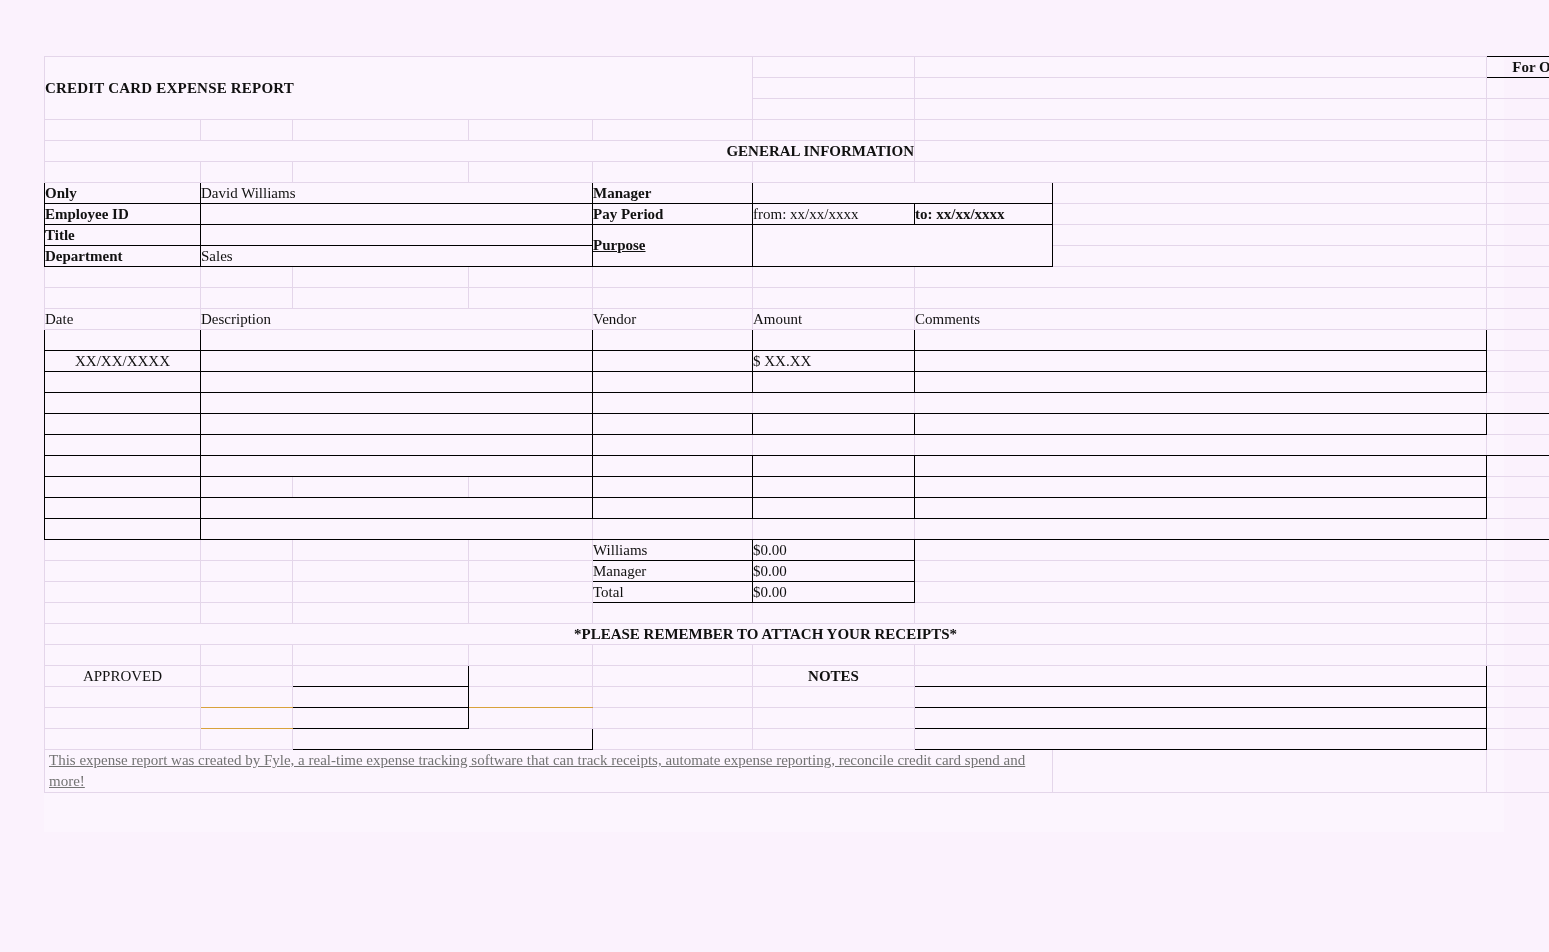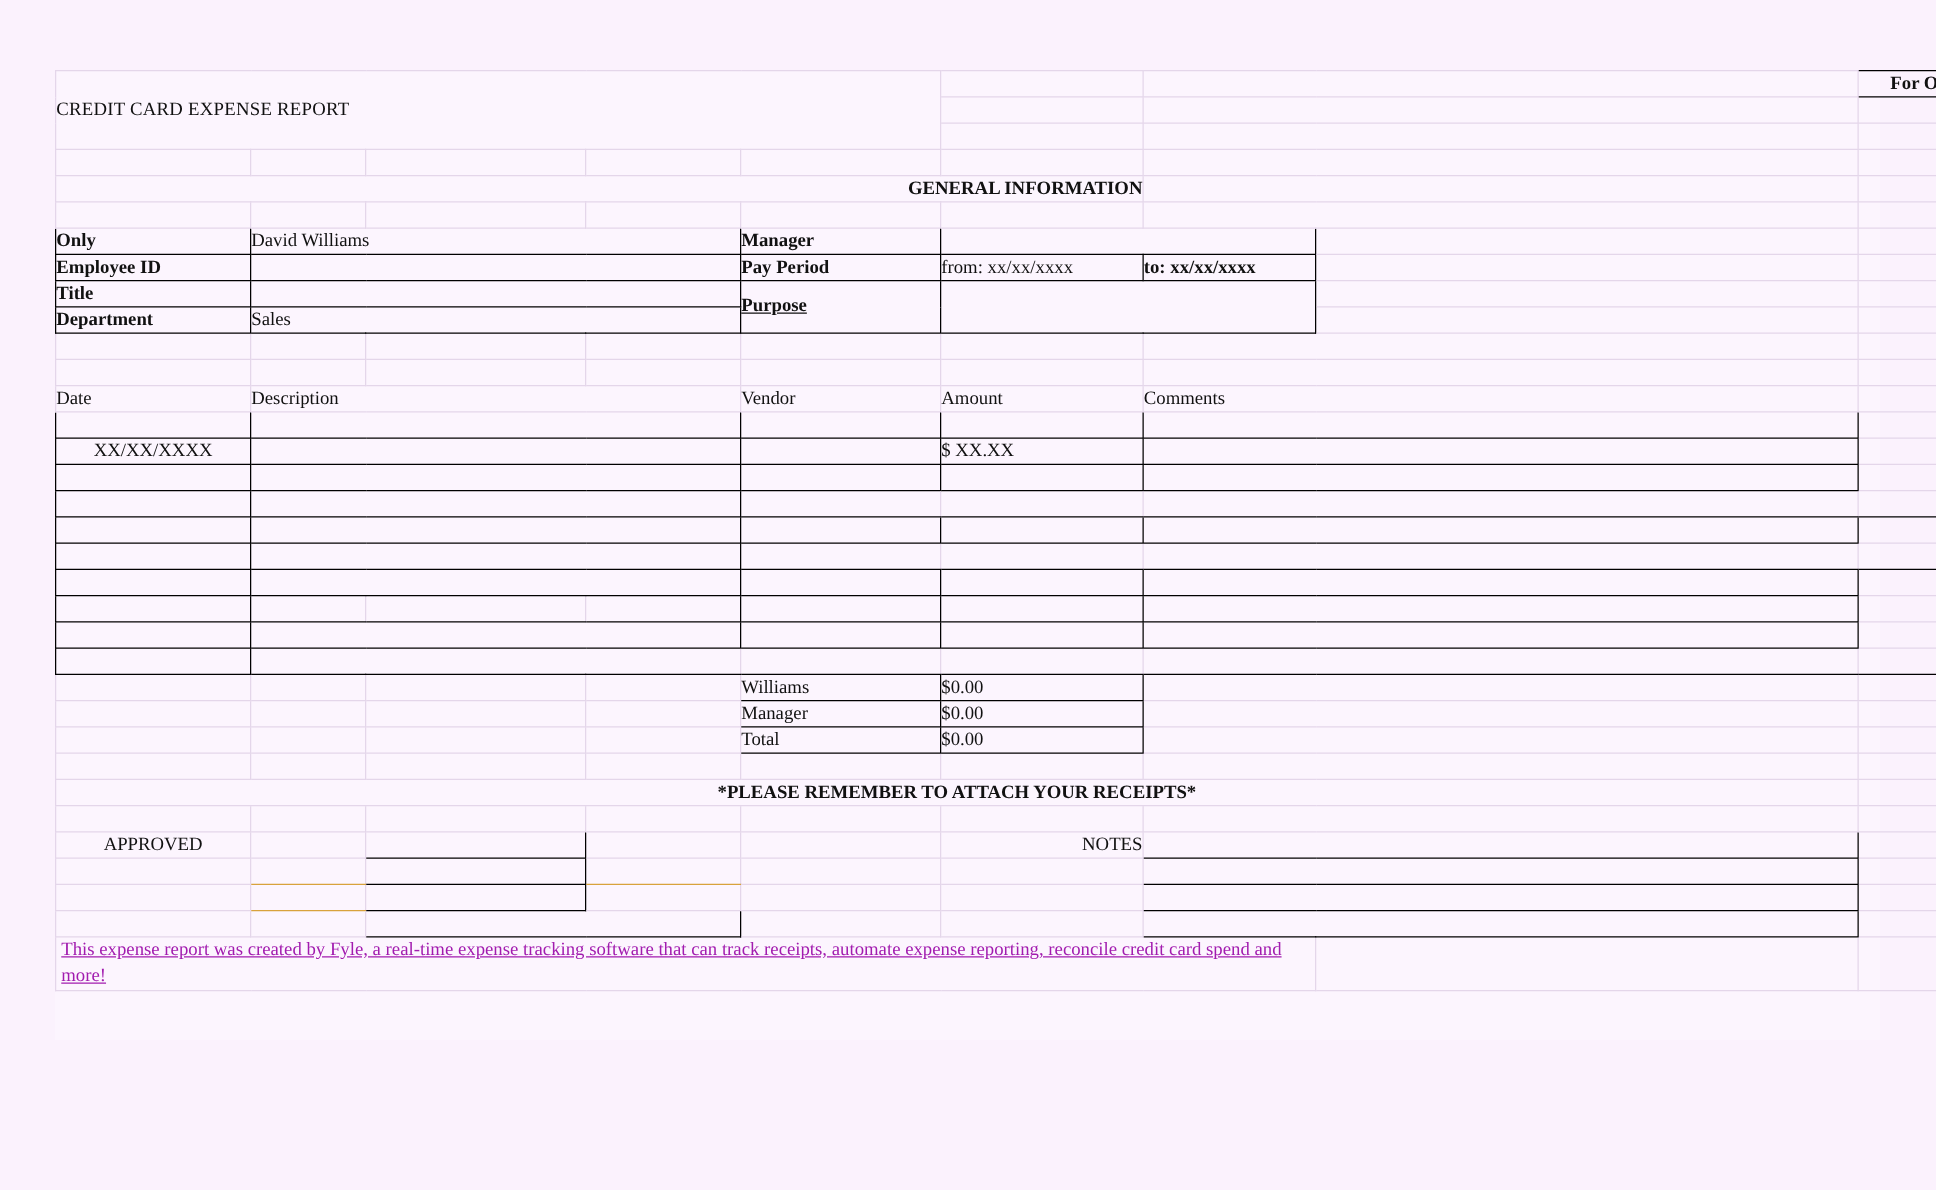--- a/index.html
+++ b/index.html
@@ -45,21 +45,21 @@
   .b-t { border-top: 1.6px solid #000 !important; }
   .b-b { border-bottom: 1.6px solid #000 !important; }
   .b-l { border-left: 1.6px solid #000 !important; }
   .b-r { border-right: 1.6px solid #000 !important; }
 
   .pad { padding: 0 4px; }
   .bold { font-weight: bold; }
   .ctr { text-align: center; }
   .title {
     font-size: 29px;
-    font-weight: normal;
+    font-weight: bold;
     letter-spacing: 0.2px;
     padding-left: 4px;
     margin-left: 20px;
   }
   .section-hd {
     font-size: 19px;
     font-weight: bold;
     padding-left: 4px;
     text-align: right;
   }
@@ -76,26 +76,26 @@
     font-weight: bold;
     font-size: 16px;
     color: #1f2b6c;
   }
   .approved {
     text-align: center;
     font-weight: normal;
     font-size: 16px;
   }
   .notes {
-    text-align: right;
-    font-weight: normal;
+    text-align: center;
+    font-weight: bold;
     font-size: 16px;
   }
   .link {
-    color: #a21caf;
+    color: #737373;
     text-decoration: underline;
     font-size: 15px;
     line-height: 21px;
     padding-left: 4px;
     white-space: normal;
     display: block;
   }
   .sigline { border-bottom: 1.2px solid #d8a23c !important; }
   .tall { height: 42px; text-decoration: underline; }
   .h26 { height: 26px; }

